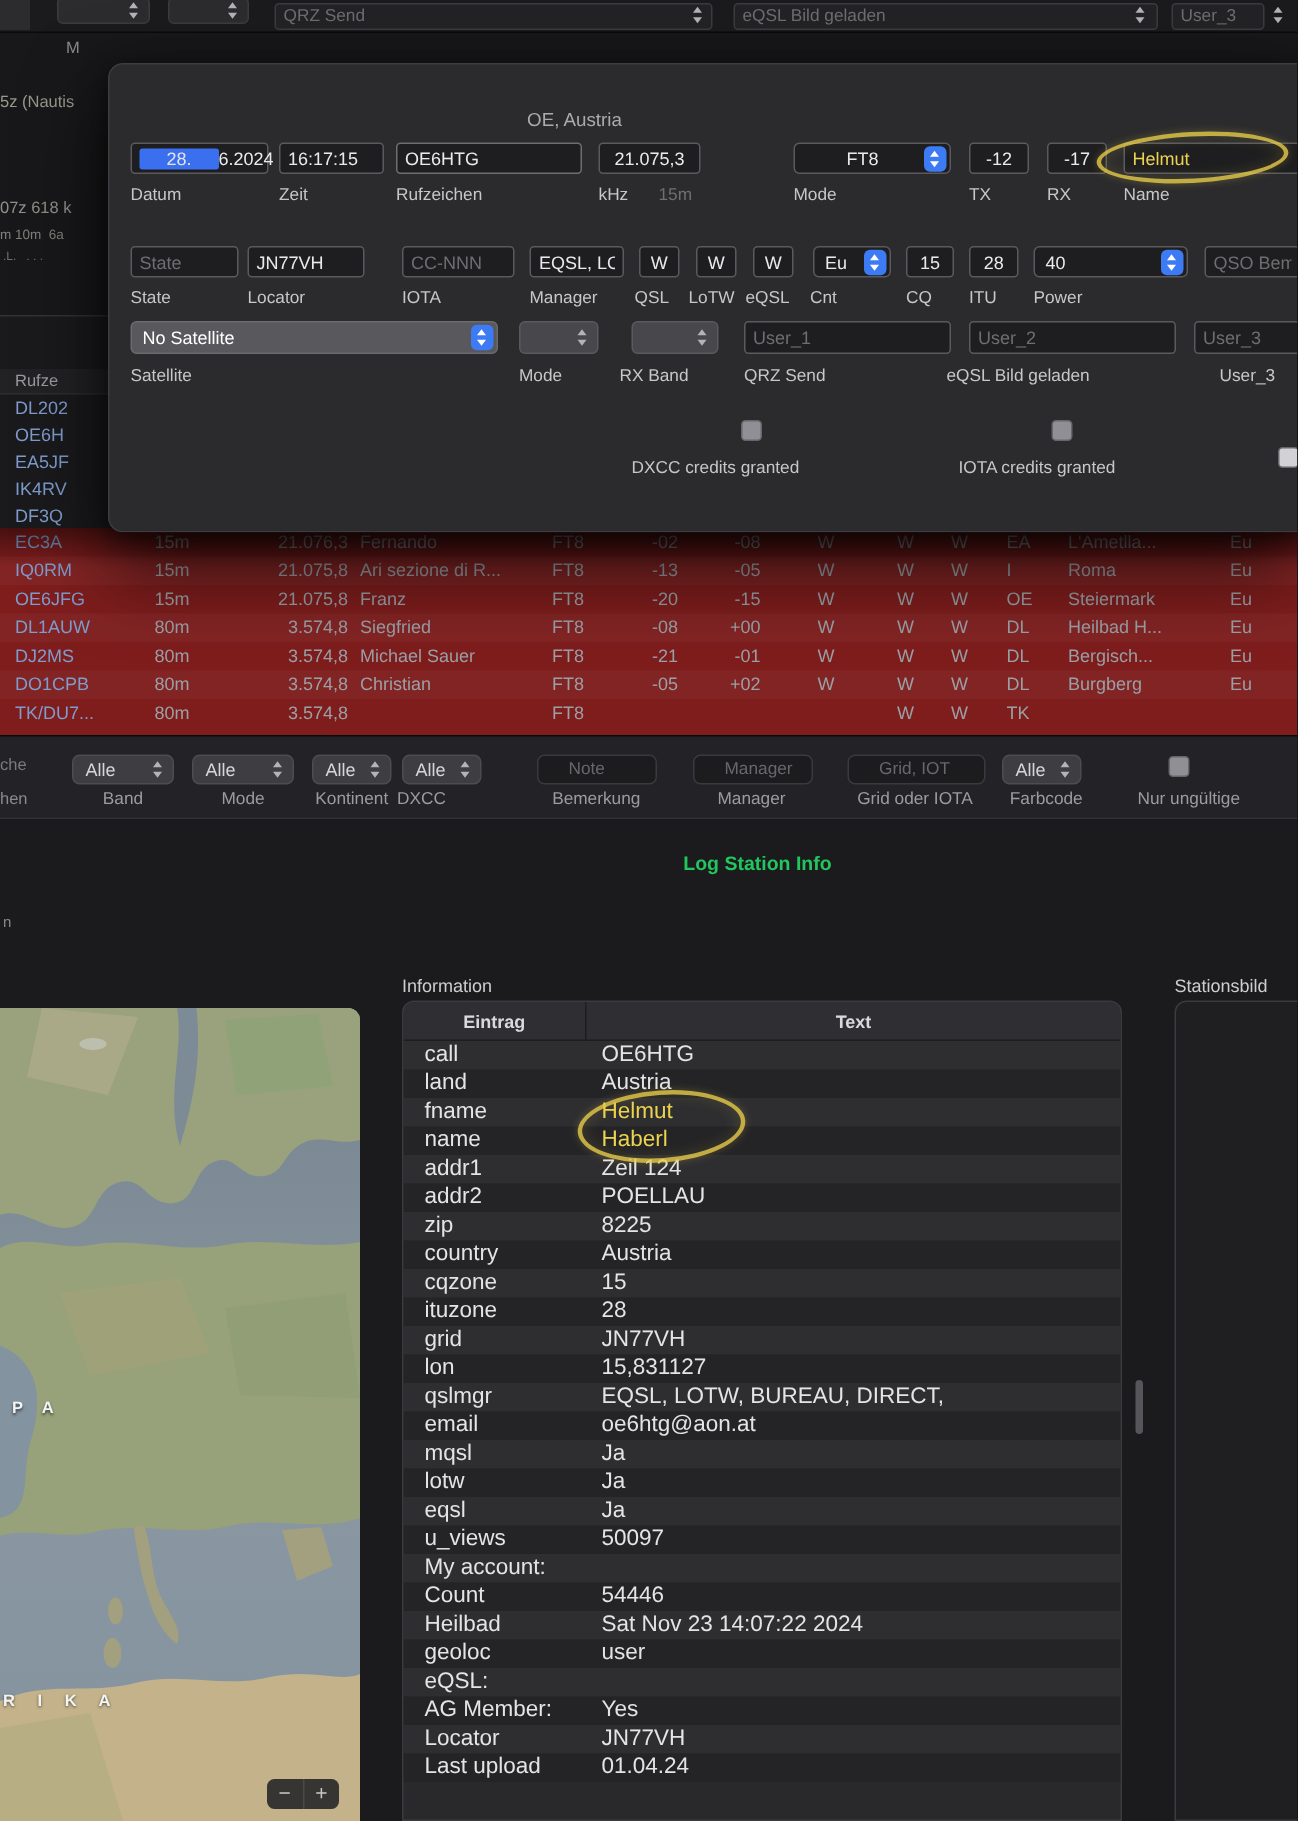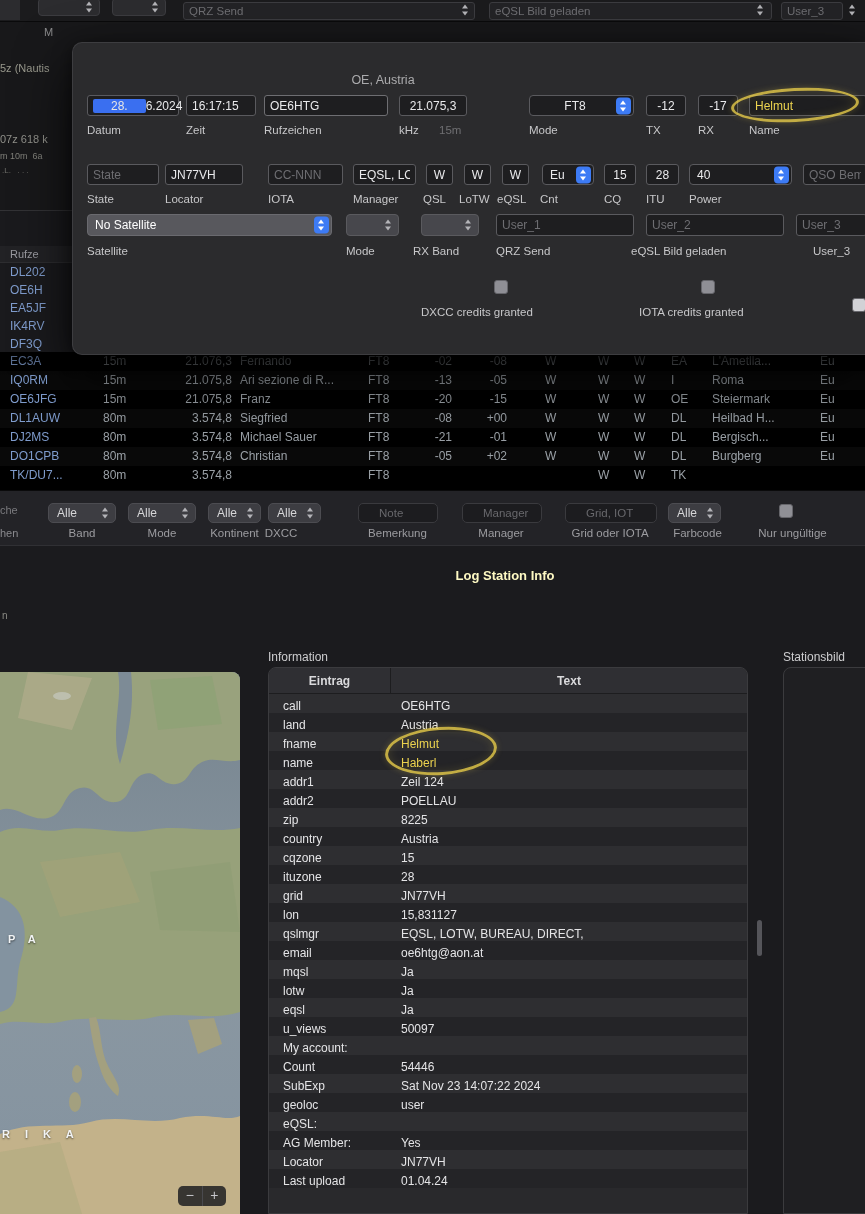--- a/index.html
+++ b/index.html
@@ -34,21 +34,21 @@
   .sel{background:#3a6ff0;color:#e5e5e5;border-radius:2px;padding:0 18px}
   .satcombo{background:#58585d;border-color:#6a6a6f;color:#fff}
   .smallcombo{background:#47474c;border-color:#5a5a5e}
   .namein{color:#ecd34f}
   .hl-ellipse{position:absolute;border:3px solid rgba(233,205,74,.8);border-radius:50%;pointer-events:none;box-shadow:0 0 6px rgba(233,205,74,.25),inset 0 0 10px rgba(233,205,74,.15);z-index:5}
   
   #leftstrip{position:absolute;left:0;top:210px;width:72px;height:142px;background:#1a1a1d;border-top:1px solid #323235}
   #leftstrip .shead{position:absolute;left:0;top:35px;width:72px;height:17px;background:#222225;border-bottom:1px solid #2d2d30;color:#9a9aa0;font-size:11px;padding-left:10px;line-height:16px}
   #strip-calls{position:absolute;left:0;top:52px;width:72px}
   .scall{height:18px;line-height:18px;padding-left:10px;color:#7f9ccd;font-size:12px;white-space:nowrap;overflow:hidden}
-  #logtable{position:absolute;left:0;top:352px;width:865px;height:138px;background:#000000;overflow:hidden}
+  #logtable{position:absolute;left:0;top:352px;width:865px;height:138px;background:#7f1d1d;overflow:hidden}
   .logrow{position:relative;height:19px;font-size:12px;color:#9aa0a6}
   .logrow:nth-child(even){background:rgba(255,255,255,.035)}
   .logrow span{position:absolute;top:2px;white-space:nowrap;overflow:hidden}
   .c-call{left:10px;width:90px;color:#7f9ccd}
   .c-band{left:103px;width:40px}
   .c-freq{left:148px;width:84px;text-align:right}
   .c-name{left:240px;width:124px}
   .c-mode{left:368px;width:36px}
   .c-tx{left:416px;width:36px;text-align:right}
   .c-rx{left:471px;width:36px;text-align:right}
@@ -63,27 +63,27 @@
   #filterbar{position:absolute;left:0;top:490px;width:865px;height:56px;background:#232327;border-top:1px solid #0a0a0b;border-bottom:1px solid #303034;z-index:3}
   .fcombo{position:absolute;top:12px;height:20px;background:#3d3d42;border:1px solid #4c4c51;border-radius:5px;color:#d6d6d8;font-size:12px;display:flex;align-items:center;padding:0 18px 0 8px}
   .fsearch{position:absolute;top:12px;height:20px;background:#1c1c1f;border:1px solid #3a3a3e;border-radius:5px;color:#d6d6d8;font:11.5px "Liberation Sans",sans-serif;padding:0 4px 0 20px;outline:none}
   .fsearch::placeholder{color:#68686c}
   .mag{position:absolute;top:17px;width:10px;height:10px;pointer-events:none}
   .mag::before{content:"";position:absolute;left:0;top:0;width:6px;height:6px;border:1.5px solid #8a8a8e;border-radius:50%}
   .mag::after{content:"";position:absolute;left:6px;top:6px;width:4px;height:1.5px;background:#8a8a8e;transform:rotate(45deg)}
   .flbl{position:absolute;top:36px;color:#9c9ca0;font-size:11.5px;text-align:center;white-space:nowrap}
   
   #bottomwin{position:absolute;left:0;top:546px;width:865px;height:668px;background:#1b1b1e}
-  #lsi-title{position:absolute;left:145px;right:0;top:22px;text-align:center;color:#fef9c3;font-size:13px;font-weight:bold}
+  #lsi-title{position:absolute;left:145px;right:0;top:22px;text-align:center;color:#22c55e;font-size:13px;font-weight:bold}
   .panel-lbl{position:absolute;color:#cdcdcf;font-size:12px}
   #infopanel{position:absolute;left:268px;top:121px;width:480px;height:547px;background:#29292c;border:1px solid #3b3b3e;border-radius:8px 8px 0 0;overflow:hidden}
   #info-head{display:flex;height:26px;background:#2f2f33;border-bottom:1px solid #1d1d1f;color:#dadadc;font-size:12px;font-weight:bold;align-items:center}
   #info-head .k{width:122px;text-align:center;border-right:1px solid #1d1d1f;height:26px;line-height:26px}
   #info-head .v{flex:1;text-align:center}
-  .irow{display:flex;height:19px;align-items:flex-end;font-size:12px;color:#e4e4e6}
+  .irow{display:flex;height:19px;align-items:flex-start;font-size:15px;color:#e4e4e6}
   .irow:nth-child(odd){background:#2e2e31}
   .irow:nth-child(even){background:#242427}
   .irow .k{width:118px;padding-left:14px;white-space:nowrap;overflow:hidden}
   .irow .v{flex:1;padding-left:14px;white-space:nowrap;overflow:hidden}
   .irow .v.hl{color:#ecd34f}
   #sbpanel{position:absolute;left:783px;top:121px;width:90px;height:547px;background:#1f1f22;border:1px solid #3b3b3e;border-radius:8px 0 0 0}
   #scrollthumb{position:absolute;left:757px;top:374px;width:5px;height:36px;background:#55555a;border-radius:3px}
   #scrolldot2{position:absolute;left:858px;top:388px;width:4px;height:12px;background:#55555a;border-radius:2px}
   
   #map{position:absolute;left:0;top:126px;width:240px;height:542px;border-radius:0 8px 0 0;overflow:hidden;background:#8393a0}
@@ -533,21 +533,21 @@
             <span class="k">My account:</span>
             <span class="v"></span>
           </div>
 
           <div class="irow">
             <span class="k">Count</span>
             <span class="v">54446</span>
           </div>
 
           <div class="irow">
-            <span class="k">SubExp</span>
+            <span class="k">Heilbad</span>
             <span class="v">Sat Nov 23 14:07:22 2024</span>
           </div>
 
           <div class="irow">
             <span class="k">geoloc</span>
             <span class="v">user</span>
           </div>
 
           <div class="irow">
             <span class="k">eQSL:</span>

